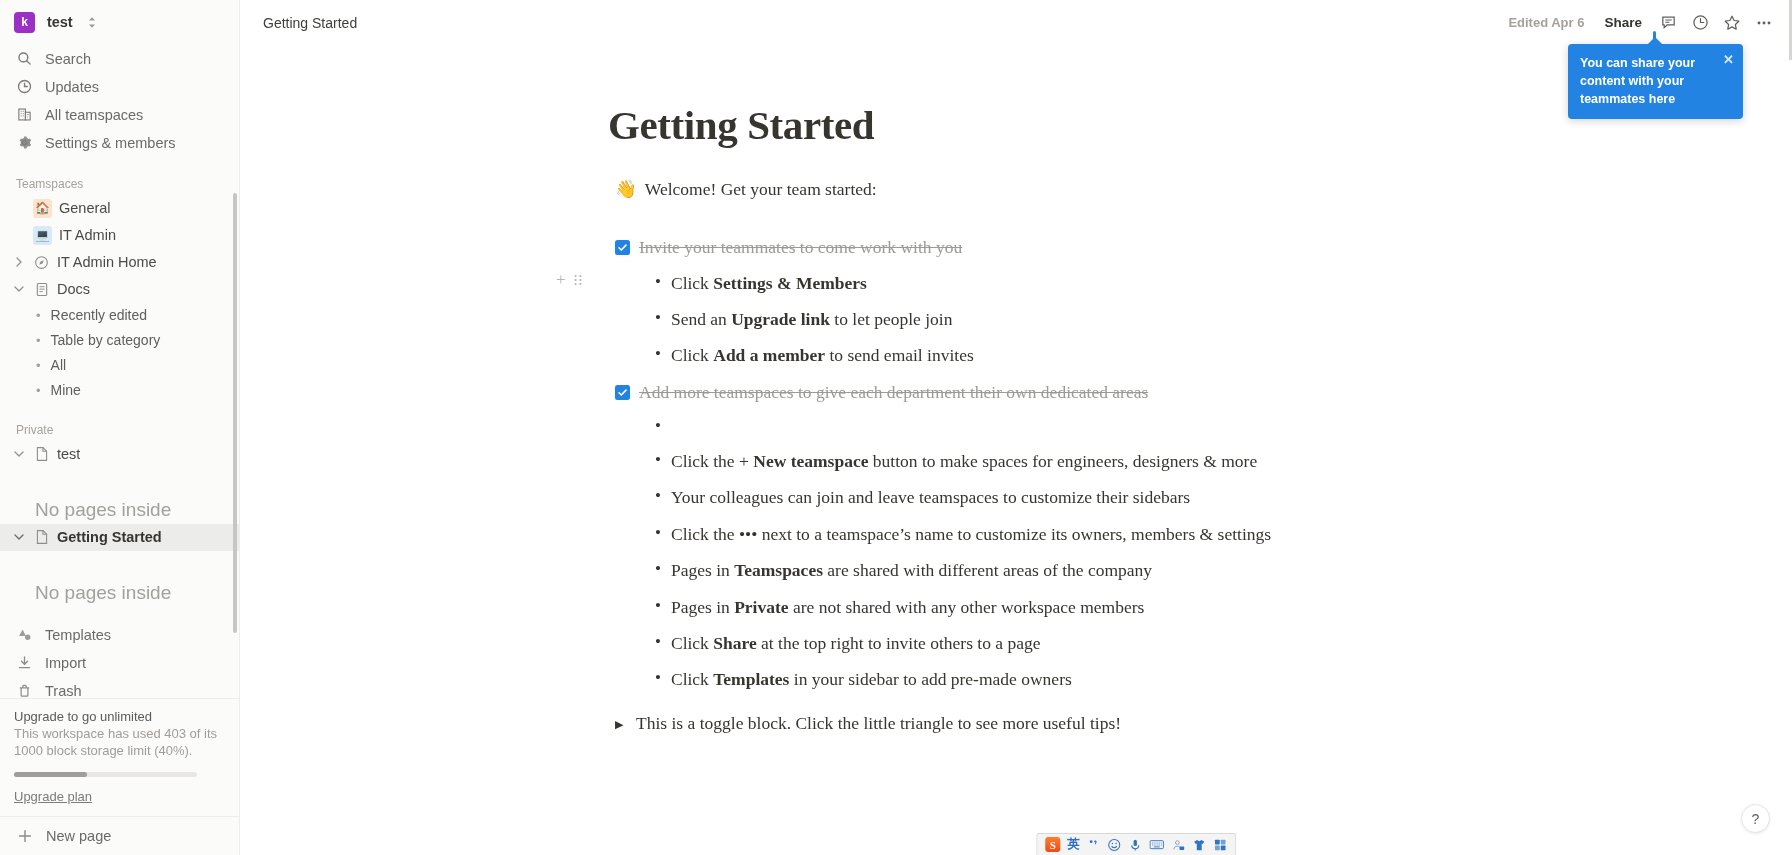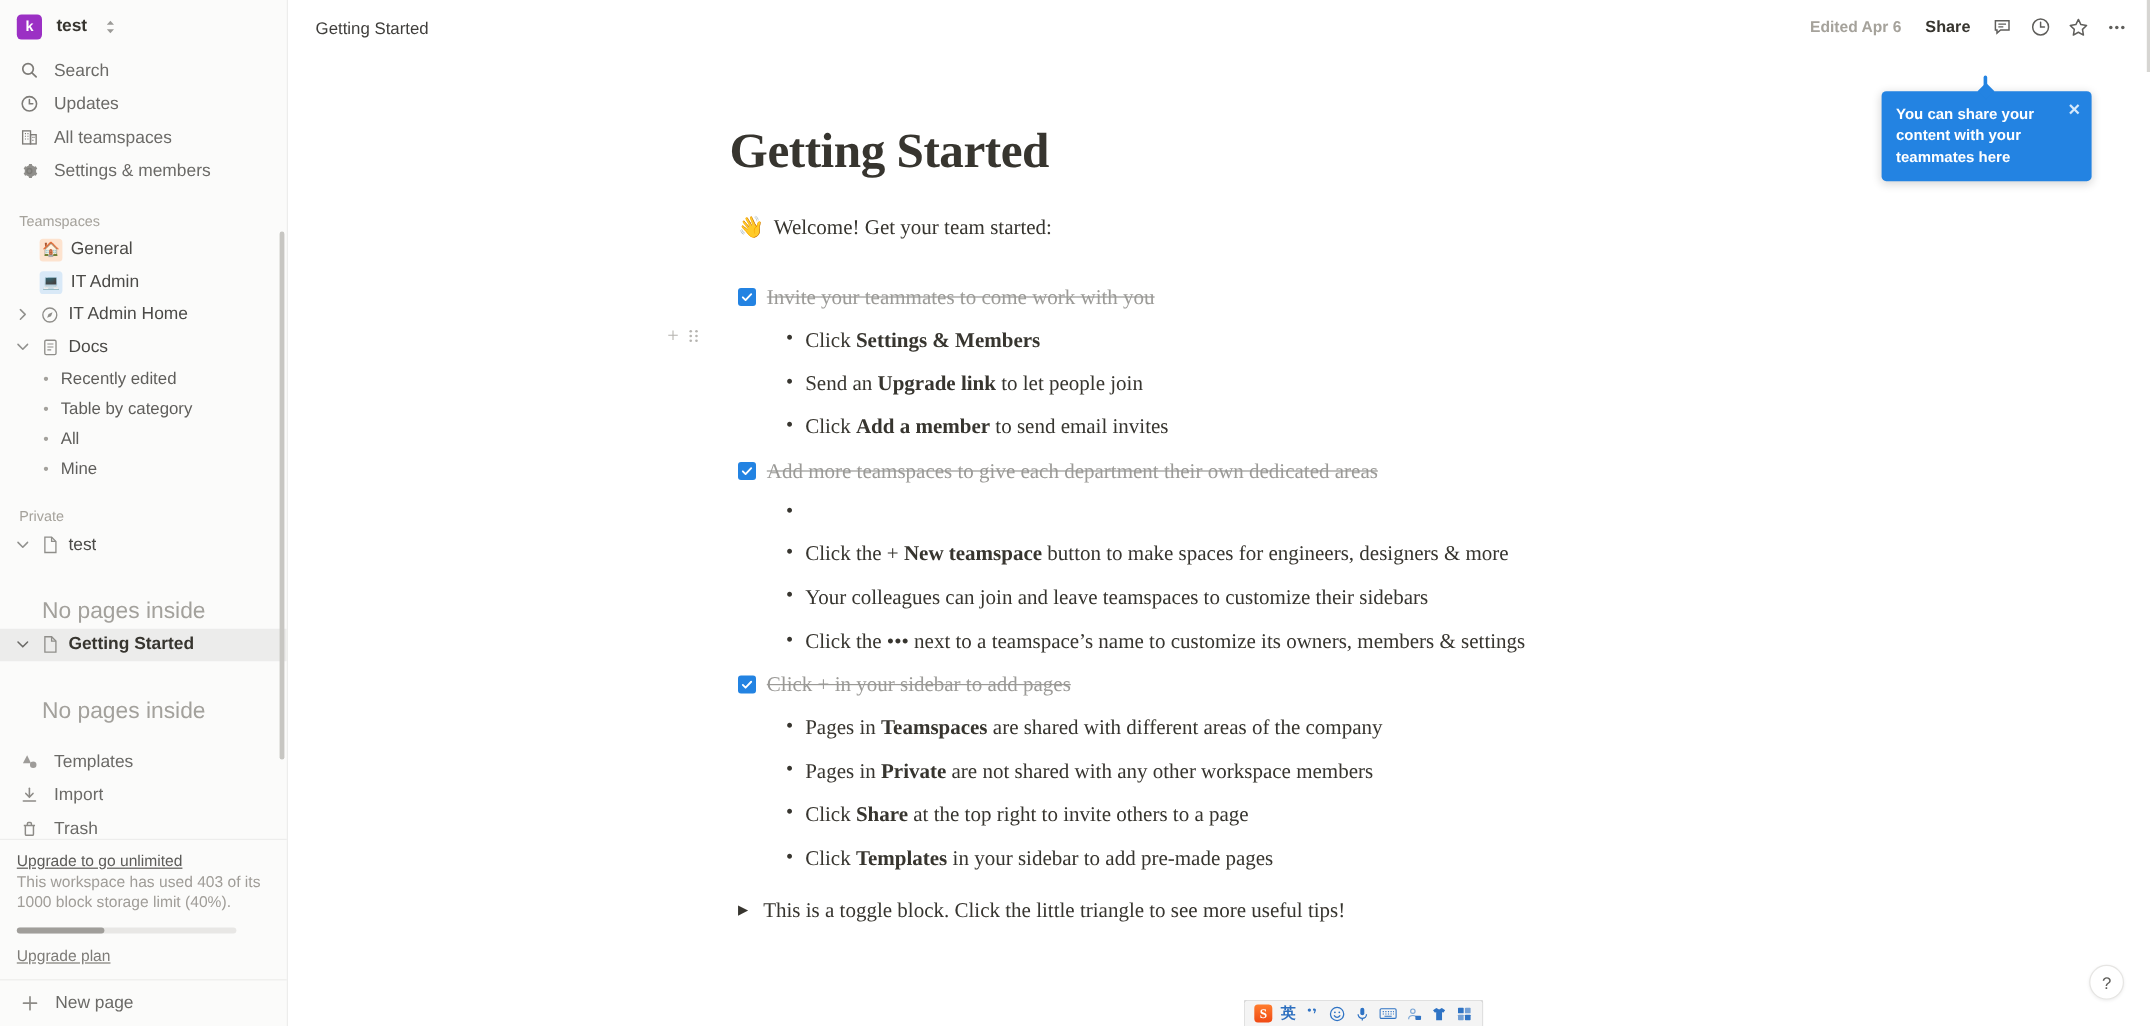--- a/index.html
+++ b/index.html
@@ -77,21 +77,21 @@
     padding: 3px 12px 3px 35px; min-height: 25px; display: flex; align-items: center; margin-top: 28px;
   }
 
   .scroll-area { flex: 1 1 auto; overflow: hidden; position: relative; padding-bottom: 4px; }
   .sb-track {
     position: absolute; right: 2px; top: 148px; width: 4px; height: 440px;
     background: #c7c6c2; border-radius: 3px;
   }
 
   .sidebar-footer { border-top: 1px solid #ededec; padding: 10px 14px 0 14px; }
-  .upg-title { font-size: 13px; color: #5c5b58; margin-bottom: 2px; text-decoration: underline; }
+  .upg-title { font-size: 13px; color: #5c5b58; margin-bottom: 2px; }
   .upg-desc { font-size: 13px; color: #a09d98; line-height: 1.28; }
   .progress-outer { margin: 12px 0 10px 0; height: 5px; background: #e8e7e5; border-radius: 3px; width: 183px; }
   .progress-inner { height: 5px; background: #a09e9a; border-radius: 3px; }
   .upg-link { font-size: 13px; color: #7e7c78; text-decoration: underline; cursor: pointer; display: inline-block; margin-bottom: 12px;}
 
   .newpage-row {
     border-top: 1px solid #ededec;
     display: flex; align-items: center; gap: 13px;
     padding: 0 16px; height: 40px;
     font-size: 14.5px; color: #6b6a67; cursor: pointer;
@@ -113,21 +113,20 @@
   .tb-icon { width: 28px; height: 28px; border-radius: 4px; display: flex; align-items: center; justify-content: center; cursor: pointer; color: #5f5e5b; }
 
   
   .tooltip {
     position: absolute; left: 1328px; top: 44px; width: 175px;
     background: #2383e2; border-radius: 4px;
     padding: 10px 12px 11px 12px; color: #fff;
     font-size: 12.5px; font-weight: 700; line-height: 1.45;
     box-shadow: 0 2px 8px rgba(15,15,15,0.18);
     z-index: 40;
-    margin-top: 32px;
   }
   .tooltip-arrow {
     position: absolute; top: -5px; left: 82px;
     width: 10px; height: 10px; background: #2383e2; transform: rotate(45deg);
   }
   .tooltip-arrow-stem {
     position: absolute; top: -13px; left: 85px; width: 3px; height: 14px; background: #2383e2; border-radius: 2px;
   }
   .tooltip-close {
     position: absolute; right: 9px; top: 9px; color: #d7e9fb; font-size: 13px; cursor: pointer; line-height: 1;
@@ -524,43 +523,35 @@
               <span><span>Click the + </span><strong>New teamspace</strong><span> button to make spaces for engineers, designers &amp; more</span></span>
             </div>
             <div class="bullet-row">
               <span class="bullet-dot">•</span>
               <span><span>Your colleagues can join and leave teamspaces to customize their sidebars</span></span>
             </div>
             <div class="bullet-row">
               <span class="bullet-dot">•</span>
               <span><span>Click the ••• next to a teamspace’s name to customize its owners, members &amp; settings</span></span>
             </div>
-            <div class="todo-row">
-              <span class="checkbox">
-                <svg width="11" height="11" viewBox="0 0 12 12">
-                  <path d="M2.2 6.3 L4.7 8.8 L9.8 3.4" fill="none" stroke="#fff" stroke-width="1.7" stroke-linecap="round" stroke-linejoin="round"></path>
-                </svg>
-              </span>
-              <span class="todo-text">Click + in your sidebar to add pages</span>
-            </div>
             <div class="bullet-row">
               <span class="bullet-dot">•</span>
               <span><span>Pages in </span><strong>Teamspaces</strong><span> are shared with different areas of the company</span></span>
             </div>
             <div class="bullet-row">
               <span class="bullet-dot">•</span>
               <span><span>Pages in </span><strong>Private</strong><span> are not shared with any other workspace members</span></span>
             </div>
             <div class="bullet-row">
               <span class="bullet-dot">•</span>
               <span><span>Click </span><strong>Share</strong><span> at the top right to invite others to a page</span></span>
             </div>
             <div class="bullet-row">
               <span class="bullet-dot">•</span>
-              <span><span>Click </span><strong>Templates</strong><span> in your sidebar to add pre-made pages</span></span>
+              <span><span>Click </span><strong>Templates</strong><span> in your sidebar to add pre-made owners</span></span>
             </div>
           </div>
 
         <div class="toggle-row">
           <span class="tri">▶</span>
           <span>This is a toggle block. Click the little triangle to see more useful tips!</span>
         </div>
       </div>
     </div>
 

